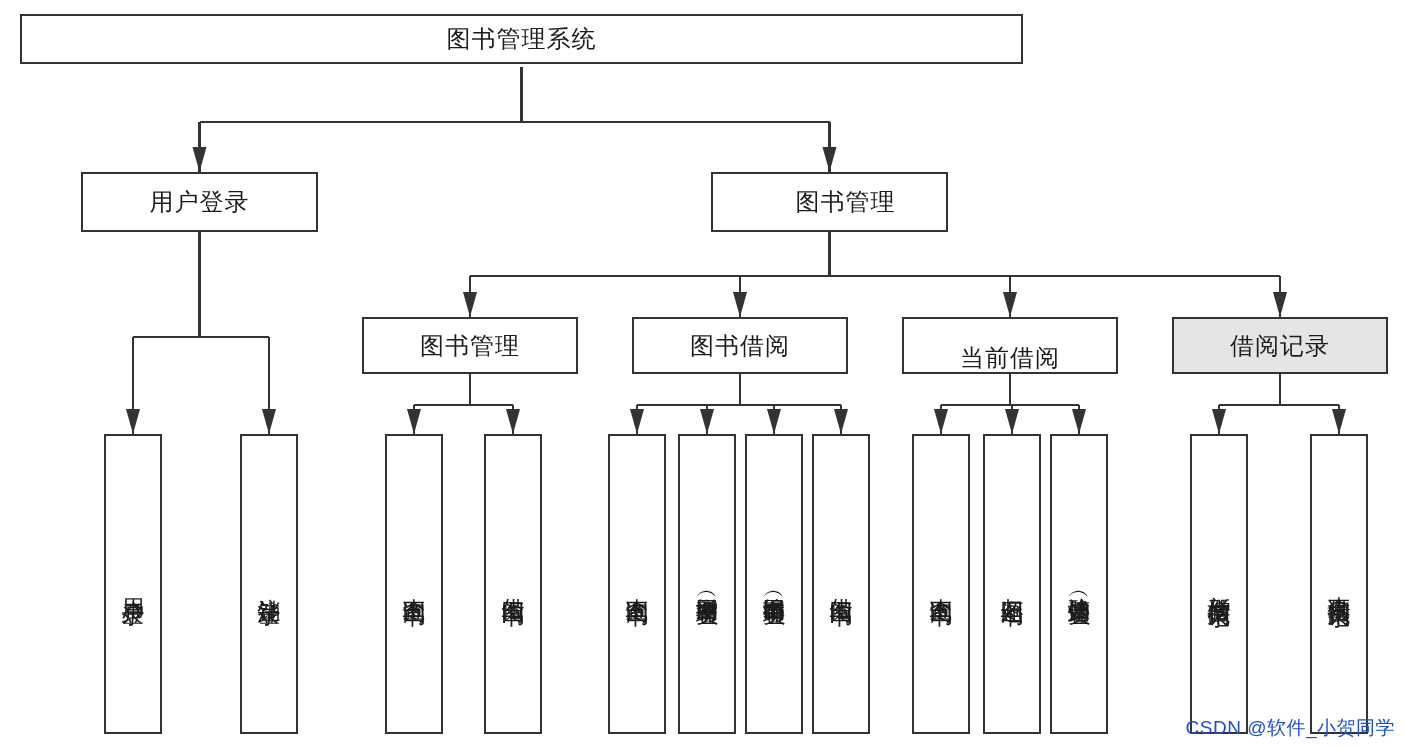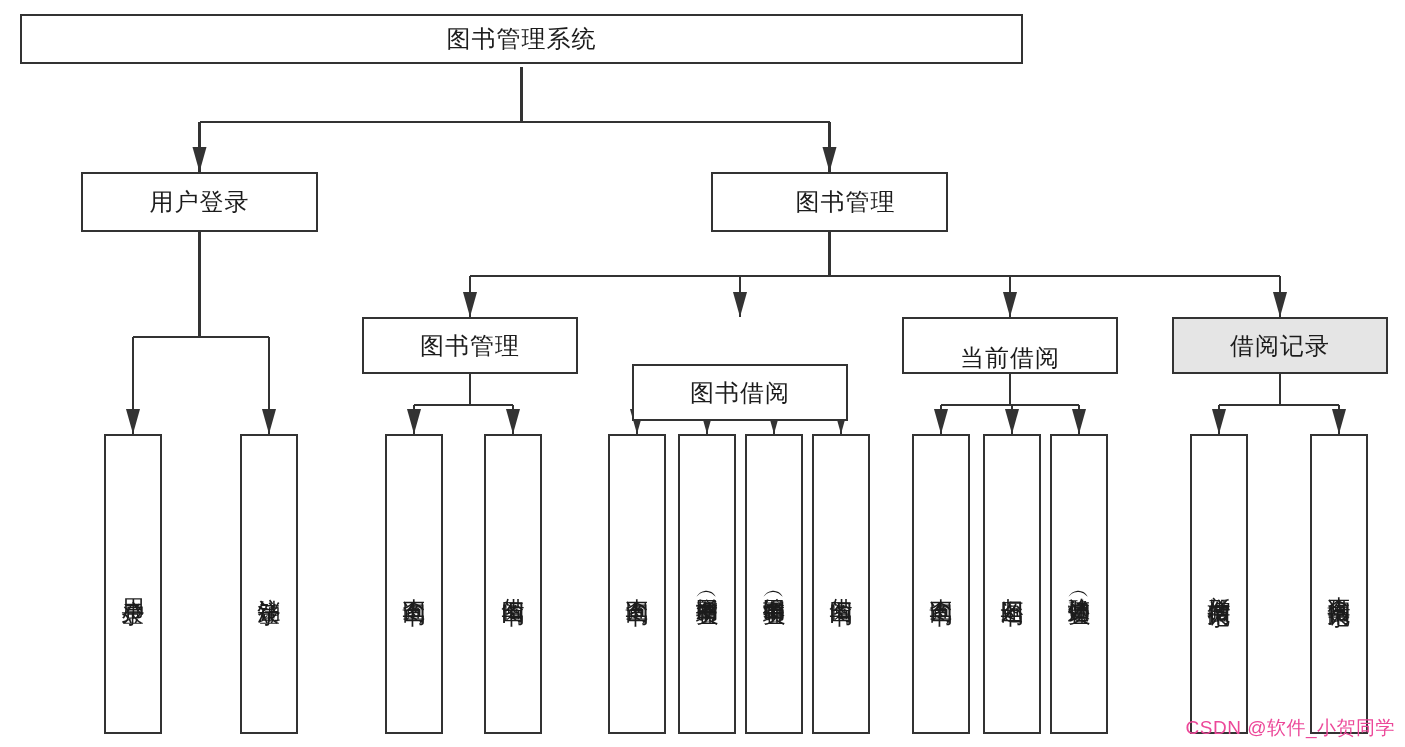--- a/index.html
+++ b/index.html
@@ -59,21 +59,21 @@
   .node.leaf .label.tall {
     font-size: 22px;
     letter-spacing: 1px;
     max-height: 286px;
   }
   #watermark {
     position: absolute;
     right: 10px;
     bottom: 6px;
     font-size: 19px;
-    color: #ec4899;
+    color: #1d4ed8;
     letter-spacing: 0.5px;
     white-space: nowrap;
   }
 </style>
 </head>
 <body>
 
 <div id="canvas">
   <svg id="wires" viewBox="0 0 1405 747" width="1405" height="747">
       <line x1="521.5" y1="67" x2="521.5" y2="122" stroke="#333333" stroke-width="2.6" shape-rendering="crispEdges"></line>
@@ -135,21 +135,21 @@
       </div>
       <div class="node" style="left: 81px; top: 172px; width: 237px; height: 60px; border-color: rgb(51, 51, 51); background: rgb(255, 255, 255);">
         <span class="label">用户登录</span>
       </div>
       <div class="node" style="left: 711px; top: 172px; width: 237px; height: 60px; border-color: rgb(51, 51, 51); background: rgb(255, 255, 255); padding-left: 32px;">
         <span class="label">图书管理</span>
       </div>
       <div class="node" style="left: 362px; top: 317px; width: 216px; height: 57px; border-color: rgb(51, 51, 51); background: rgb(255, 255, 255);">
         <span class="label">图书管理</span>
       </div>
-      <div class="node" style="left: 632px; top: 317px; width: 216px; height: 57px; border-color: rgb(51, 51, 51); background: rgb(255, 255, 255); margin-top: 47px;">
+      <div class="node" style="left: 632px; top: 317px; width: 216px; height: 57px; border-color: rgb(51, 51, 51); background: rgb(255, 255, 255);">
         <span class="label">图书借阅</span>
       </div>
       <div class="node" style="left: 902px; top: 317px; width: 216px; height: 57px; border-color: rgb(51, 51, 51); background: rgb(255, 255, 255); align-items: flex-end;">
         <span class="label">当前借阅</span>
       </div>
       <div class="node" style="left: 1172px; top: 317px; width: 216px; height: 57px; border-color: rgb(51, 51, 51); background: #e5e5e5;">
         <span class="label">借阅记录</span>
       </div>
       <div class="node leaf" style="left: 104px; top: 434px; width: 58px; height: 300px; border-color: rgb(51, 51, 51); background: rgb(255, 255, 255);">
         <span class="label">用户登录</span>

